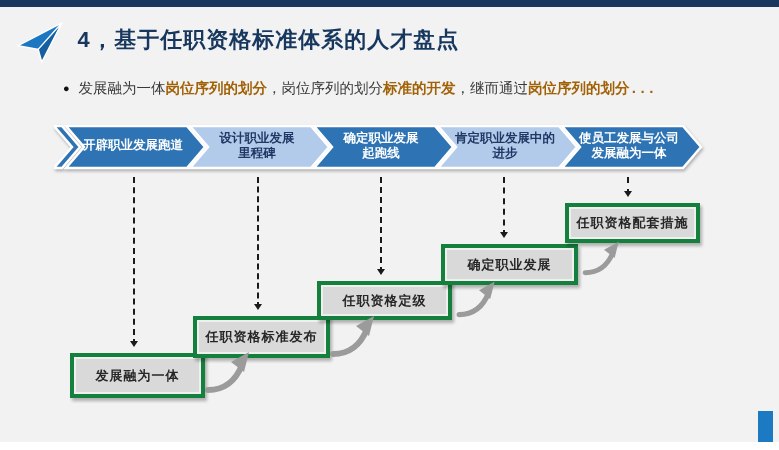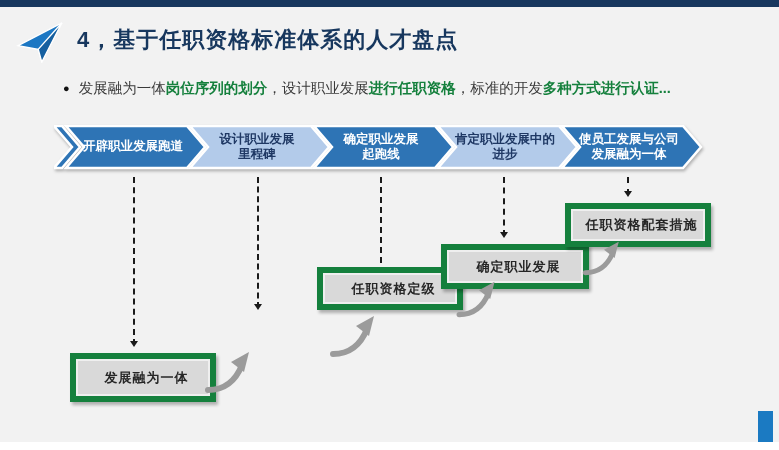--- a/index.html
+++ b/index.html
@@ -1,58 +1,58 @@
 <!DOCTYPE html>
 <html><head>
 <meta charset="utf-8">
 <style>
   html,body{margin:0;padding:0;background:#ffffff;}
   .stage{position:relative;width:779px;height:450px;background:#ffffff;overflow:hidden;
-         font-family:Liberation Sans, sans-serif;}
+         font-family:Liberation Mono, monospace;}
   .slide-bg{position:absolute;left:0;top:0;width:779px;height:442px;background:#F2F2F2;}
   .topbar{position:absolute;left:0;top:0;width:779px;height:7px;background:#17375E;}
   .plane{position:absolute;left:16px;top:21px;width:48px;height:42px;}
   .title{position:absolute;left:77px;top:25px;width:640px;font-size:22px;font-weight:bold;
          color:#17375E;letter-spacing:1px;white-space:nowrap;}
   .bullet{position:absolute;left:63px;top:79px;width:700px;font-size:14.5px;color:#3A3A3A;
           white-space:nowrap;}
   .bullet .dot{font-size:11px;color:#111;margin-right:9px;vertical-align:1px;}
-  .bullet b{color:#15803d;}
+  .bullet b{color:#a16207;}
   .chevband{position:absolute;left:54px;top:125px;filter:drop-shadow(1px 2px 1.5px rgba(0,0,0,0.28));}
   .chev-label{position:absolute;top:125px;height:43px;width:124px;display:flex;align-items:center;
               justify-content:center;text-align:center;font-size:12.5px;font-weight:bold;
               line-height:1.2;white-space:pre-line;pointer-events:none;}
   .chev-label.dark{color:#FFFFFF;}
   .chev-label.light{color:#1F3864;}
   .dash{position:absolute;width:0;border-left:2px dashed #1a1a1a;}
   .dash::after{content:"";position:absolute;left:-5px;bottom:-6px;width:0;height:0;
                border:4px solid transparent;border-top:6px solid #1a1a1a;}
-  .step{position:absolute;background:#D9D9D9;border:6px solid #15803d;
+  .step{position:absolute;background:#D9D9D9;border:4px solid #15803d;
         box-shadow:inset 0 0 0 2px #efefef, 2px 3px 3px rgba(0,0,0,0.28);
         display:flex;align-items:center;justify-content:center;
-        font-size:13px;font-weight:bold;color:#262626;letter-spacing:1px;padding-left:7px;}
+        font-size:13px;font-weight:bold;color:#262626;letter-spacing:1px;}
   .swoosh{position:absolute;}
   .corner{position:absolute;left:758px;top:411px;width:15px;height:31px;background:#1B7AC2;}
 </style>
 </head>
 <body>
 
 <div class="stage">
   <div class="slide-bg"></div>
   <div class="topbar"></div>
 
   <svg class="plane" viewBox="0 0 52 46">
     <path d="M50,2 L2,27 L29,32 Z" stroke="#fff" stroke-width="1.5" fill="#1C77C3"></path>
     <path d="M50,2 L33,35 L28,45 L24,31 Z" stroke="#fff" stroke-width="1.5" fill="#155FA0"></path>
   </svg>
 
   <div class="title">4，基于任职资格标准体系的人才盘点</div>
 
   <div class="bullet">
-    <span class="dot">●</span><span>发展融为一体</span><b>岗位序列的划分</b><span>，设计职业发展</span><b>进行任职资格</b><span>，标准的开发</span><b>多种方式进行认证...</b>
+    <span class="dot">●</span><span>发展融为一体</span><b>岗位序列的划分</b><span>，岗位序列的划分</span><b>标准的开发</b><span>，继而通过</span><b>岗位序列的划分...</b>
   </div>
 
   <svg class="chevband" width="655" height="45" viewBox="0 0 655 45">
     <path d="M508,1 L629,1 L647,22 L629,43 L508,43 L526,22 Z" stroke="#fff" stroke-width="2.5" fill="#2E74B5"></path>
     <path d="M384,1 L505,1 L523,22 L505,43 L384,43 L402,22 Z" stroke="#fff" stroke-width="2.5" fill="#B3CBEA"></path>
     <path d="M260,1 L381,1 L399,22 L381,43 L260,43 L278,22 Z" stroke="#fff" stroke-width="2.5" fill="#2E74B5"></path>
     <path d="M136,1 L257,1 L275,22 L257,43 L136,43 L154,22 Z" stroke="#fff" stroke-width="2.5" fill="#B3CBEA"></path>
     <path d="M12,1 L133,1 L151,22 L133,43 L12,43 L30,22 Z" stroke="#fff" stroke-width="2.5" fill="#2E74B5"></path>
     <path d="M0,1 L8,1 L26,22 L8,43 L0,43 L18,22 Z" stroke="#fff" stroke-width="2.5" fill="#2E74B5"></path>
   </svg>
@@ -67,21 +67,22 @@
   <div class="chev-label light" style="left:443px;">肯定职业发展中的
 进步</div>
 
   <div class="dash" style="left:133px;top:177px;height:168px;"></div>
   <div class="dash" style="left:257px;top:177px;height:131px;"></div>
   <div class="dash" style="left:380px;top:177px;height:96px;"></div>
   <div class="dash" style="left:503px;top:177px;height:59px;"></div>
   <div class="dash" style="left:627px;top:177px;height:18px;"></div>
 
   <div class="step" style="left:70px;top:353px;width:127px;height:37px;">发展融为一体</div>
-  <div class="step" style="left:317px;top:267px;width:127px;height:31px;text-align:right;">任职资格定级</div>
+  <div class="step" style="left:193px;top:316px;width:129px;height:34px;">任职资格标准发布</div>
+  <div class="step" style="left:317px;top:281px;width:127px;height:31px;text-align:right;">任职资格定级</div>
   <div class="step" style="left:441px;top:244px;width:129px;height:33px;">确定职业发展</div>
   <div class="step" style="left:565px;top:203px;width:127px;height:32px;">任职资格配套措施</div>
 
   <svg class="swoosh" style="left:203px;top:350px;" width="56" height="44" viewBox="0 0 56 44">
     <path d="M5,40 C22,40 33,30 39,15" fill="none" stroke-width="6" stroke-linecap="round" stroke="#9B9B9B"></path>
     <polygon points="46,2 28,12 41,22" fill="#9B9B9B"></polygon>
   </svg>
   <svg class="swoosh" style="left:328px;top:314px;" width="56" height="44" viewBox="0 0 56 44">
     <path d="M5,40 C22,40 33,30 39,15" fill="none" stroke-width="6" stroke-linecap="round" stroke="#9B9B9B"></path>
     <polygon points="46,2 28,12 41,22" fill="#9B9B9B"></polygon>

